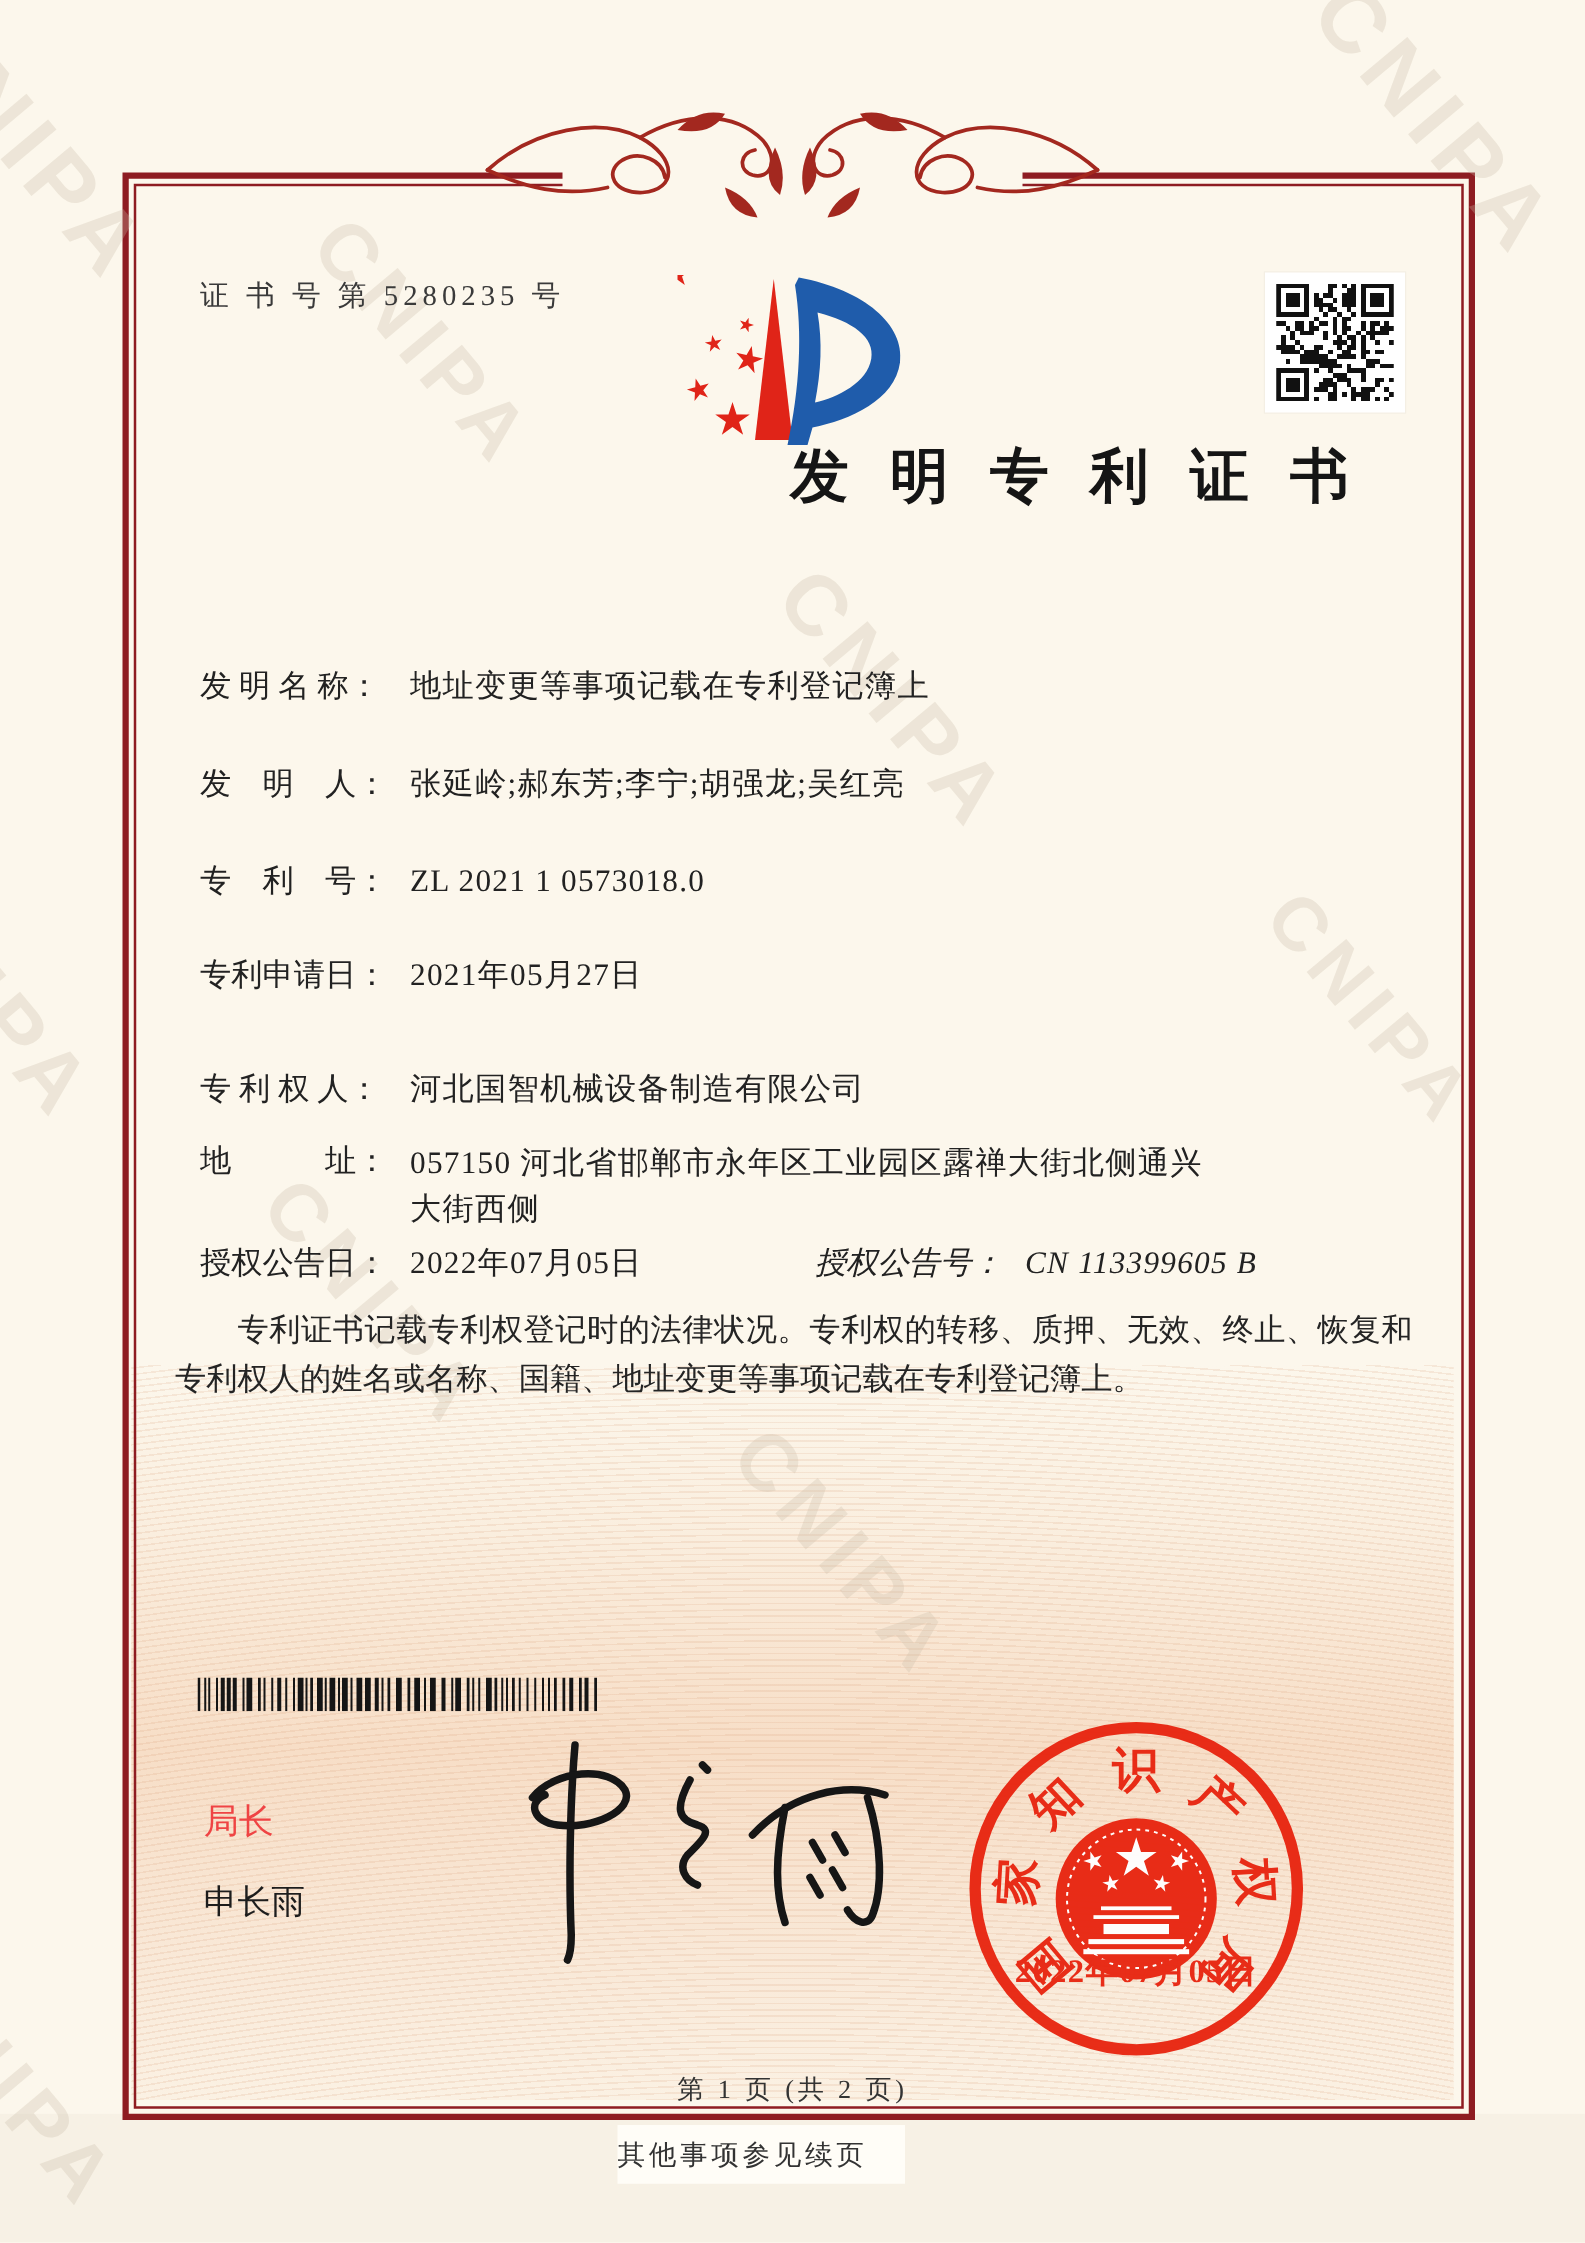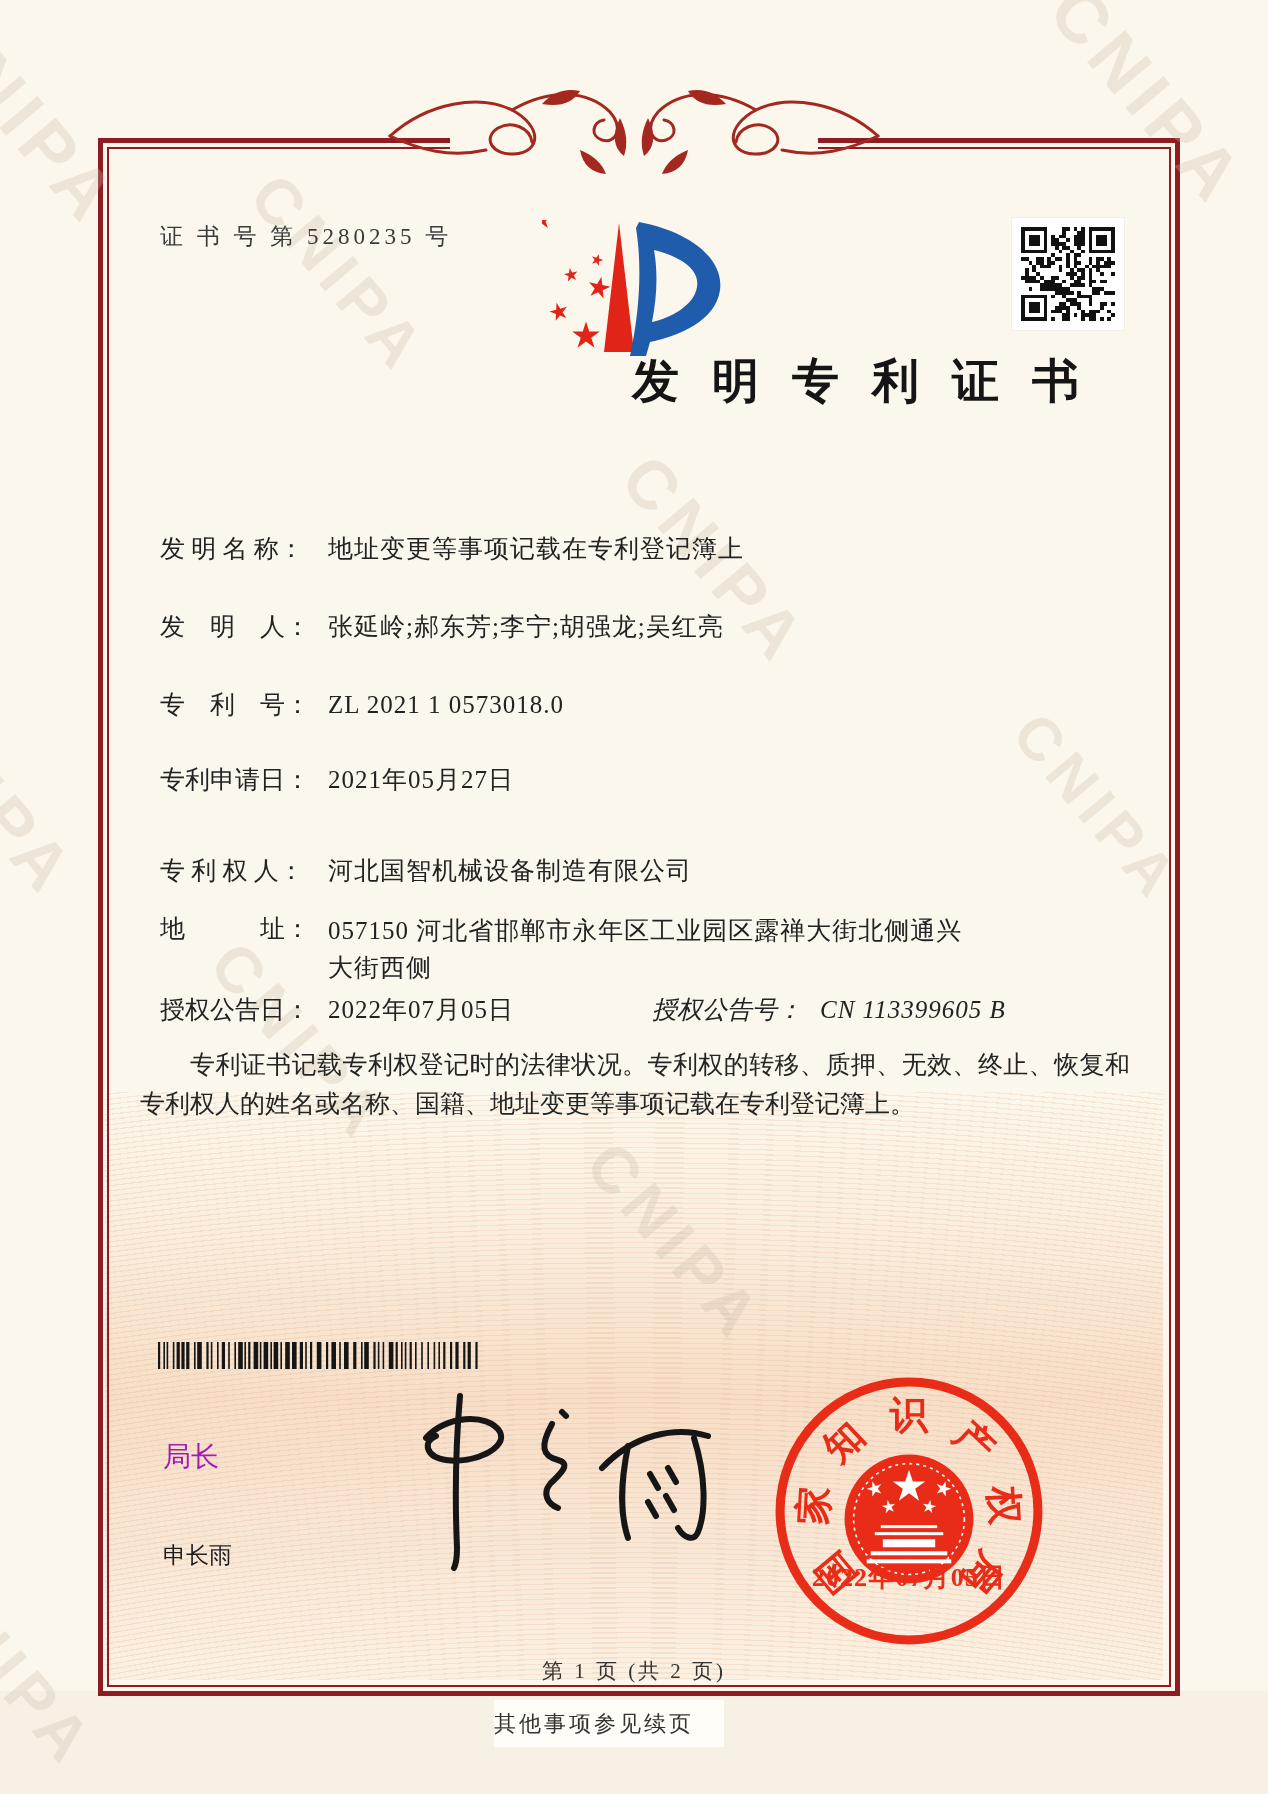--- a/index.html
+++ b/index.html
@@ -54,23 +54,23 @@
   .grant-group2{position:absolute;left:492px;top:0;white-space:nowrap;font-style:italic;}
 
   
   .paras{position:absolute;left:140px;top:1045px;width:990px;z-index:3;
       font-size:25px;line-height:39px;text-align:justify;color:#242424;}
   .paras p{margin:0;text-indent:2em;}
 
   
   .barcode{position:absolute;left:158px;top:1342px;width:322px;height:27px;z-index:3;}
   .director-title{position:absolute;left:163px;top:1438px;font-size:28px;z-index:3;
-      font-family:"Liberation Sans","DejaVu Sans",sans-serif;color:#a21caf;}
-  .director-name{position:absolute;left:163px;top:1503px;font-size:23px;z-index:3;
-      font-family:"Liberation Sans","DejaVu Sans",sans-serif;color:#1d1d1d;margin-top:37px;}
+      font-family:"Liberation Sans","DejaVu Sans",sans-serif;color:#ef4444;}
+  .director-name{position:absolute;left:163px;top:1503px;font-size:27px;z-index:3;
+      font-family:"Liberation Sans","DejaVu Sans",sans-serif;color:#1d1d1d;}
   .signature{position:absolute;left:356px;top:1372px;width:366px;height:212px;z-index:3;}
   .seal{position:absolute;left:768px;top:1370px;width:282px;height:282px;z-index:4;opacity:0.95;}
   .page-info{position:absolute;left:0;top:1637px;width:1268px;text-align:center;
       font-size:21px;letter-spacing:3px;color:#333;z-index:3;margin-top:20px;}
   .note-box{position:absolute;left:494px;top:1700px;width:230px;height:47px;background:#fffdf7;
       z-index:3;text-align:left;line-height:47px;font-size:22px;letter-spacing:3px;color:#333;}
 </style>
 </head>
 <body>
 

